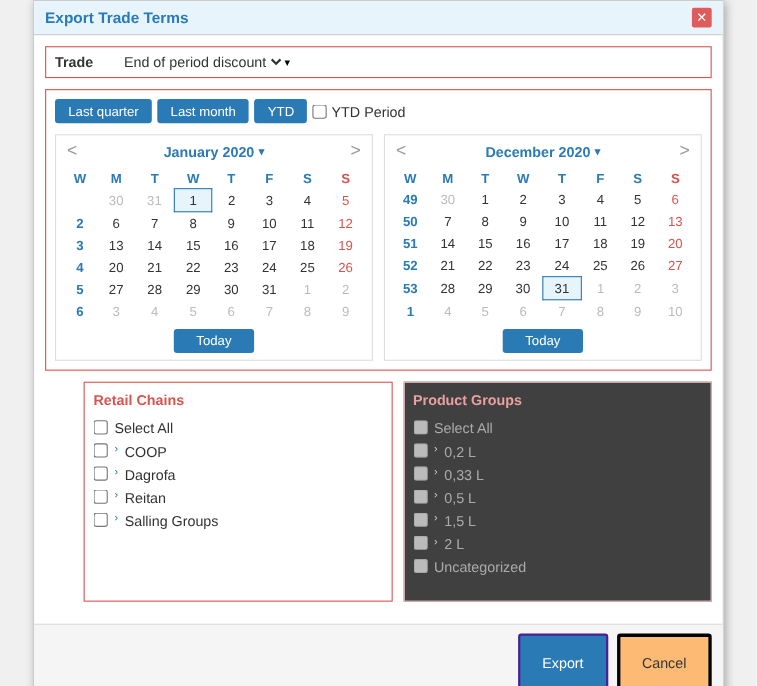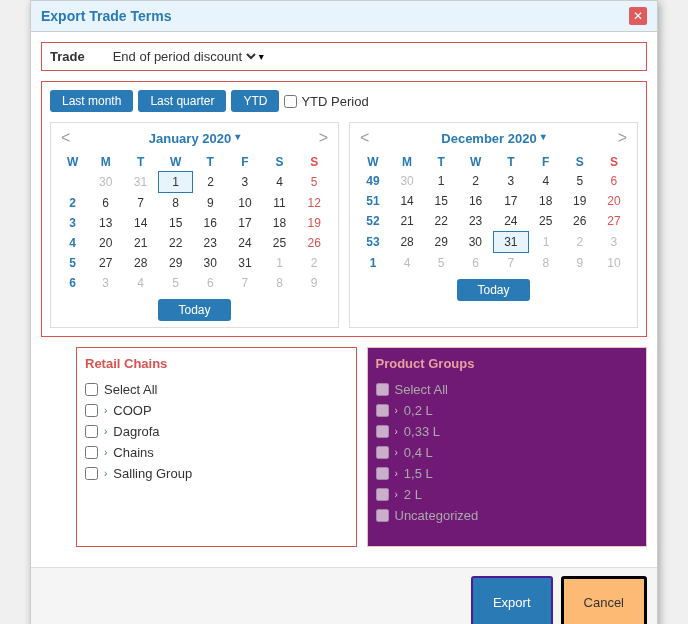--- a/index.html
+++ b/index.html
@@ -121,20 +121,21 @@
       padding: 0 4px;
       background: none;
       border: none;
     }
 
     .cal-month-year {
       color: #2a7ab5;
       font-size: 13px;
       font-weight: bold;
       display: flex;
+      align-items: center;
       gap: 4px;
     }
 
     .cal-grid {
       width: 100%;
       border-collapse: collapse;
       font-size: 12px;
     }
 
     .cal-grid th {
@@ -187,37 +188,37 @@
 
     .section-box {
       flex: 1;
       border: 1px solid #d9534f;
       min-height: 200px;
       padding: 8px;
     }
 
     .section-box.disabled {
       border-color: #f0c0c0;
-      background: #701a75;
+      background: #404040;
     }
 
     .section-title {
       color: #d9534f;
       font-size: 13px;
       font-weight: bold;
       margin-bottom: 8px;
     }
 
     .section-title.disabled {
       color: #e8a0a0;
     }
 
     .list-item {
       display: flex;
-      align-items: center;
+      align-items: flex-start;
       padding: 3px 0;
       gap: 6px;
       color: #333;
     }
 
     .list-item.disabled { color: #aaa; }
 
     .list-item input[type="checkbox"] { cursor: pointer; }
     .list-item.disabled input[type="checkbox"] { cursor: default; }
 
@@ -277,22 +278,22 @@
       <select class="name-select">
         <option>End of period discount</option>
         <option>Volume discount</option>
         <option>Seasonal discount</option>
       </select>
       <span class="chevron-icon">▾</span>
     </div>
 
     <div class="period-section">
       <div class="period-buttons">
+        <button class="btn-period">Last quarter</button>
         <button class="btn-period">Last month</button>
-        <button class="btn-period">Last quarter</button>
         <button class="btn-period">YTD</button>
         <label class="ytd-check-label">
           <input type="checkbox" style="">
           <span>YTD Period</span>
         </label>
       </div>
 
       <div class="calendars-row">
 
         <div class="calendar">
@@ -412,20 +413,30 @@
                 <td class="week-num">49</td>
                 <td class="other-month">30</td>
                 <td>1</td>
                 <td>2</td>
                 <td>3</td>
                 <td>4</td>
                 <td>5</td>
                 <td class="sunday">6</td>
               </tr>
               <tr>
+                <td class="week-num">50</td>
+                <td>7</td>
+                <td>8</td>
+                <td>9</td>
+                <td>10</td>
+                <td>11</td>
+                <td>12</td>
+                <td class="sunday">13</td>
+              </tr>
+              <tr>
                 <td class="week-num">51</td>
                 <td>14</td>
                 <td>15</td>
                 <td>16</td>
                 <td>17</td>
                 <td>18</td>
                 <td>19</td>
                 <td class="sunday">20</td>
               </tr>
               <tr>
@@ -481,26 +492,26 @@
           <span>COOP</span>
         </div>
         <div class="list-item">
           <input type="checkbox" style="">
           <span class="expand-arrow">›</span>
           <span>Dagrofa</span>
         </div>
         <div class="list-item">
           <input type="checkbox" style="">
           <span class="expand-arrow">›</span>
-          <span>Chains</span>
+          <span>Reitan</span>
         </div>
         <div class="list-item">
           <input type="checkbox" style="">
           <span class="expand-arrow">›</span>
-          <span>Salling Group</span>
+          <span>Salling Groups</span>
         </div>
       </div>
 
       <div class="section-box disabled">
         <div class="section-title disabled">Product Groups</div>
         <div class="list-item disabled">
           <input type="checkbox" disabled="" style="">
           <span>Select All</span>
         </div>
         <div class="list-item disabled">
@@ -509,21 +520,21 @@
           <span>0,2 L</span>
         </div>
         <div class="list-item disabled">
           <input type="checkbox" disabled="" style="">
           <span class="expand-arrow disabled">›</span>
           <span>0,33 L</span>
         </div>
         <div class="list-item disabled">
           <input type="checkbox" disabled="" style="">
           <span class="expand-arrow disabled">›</span>
-          <span>0,4 L</span>
+          <span>0,5 L</span>
         </div>
         <div class="list-item disabled">
           <input type="checkbox" disabled="" style="">
           <span class="expand-arrow disabled">›</span>
           <span>1,5 L</span>
         </div>
         <div class="list-item disabled">
           <input type="checkbox" disabled="" style="">
           <span class="expand-arrow disabled">›</span>
           <span>2 L</span>

